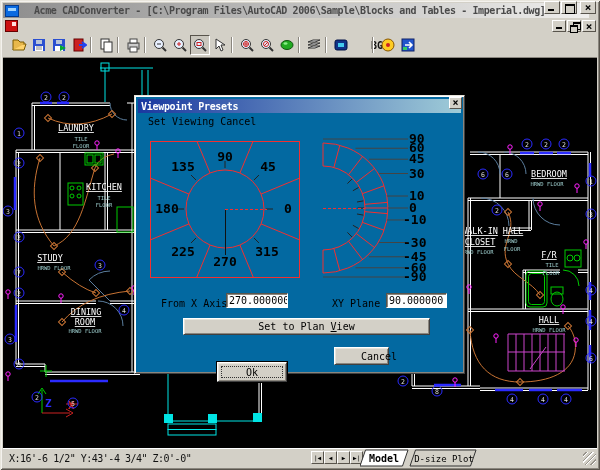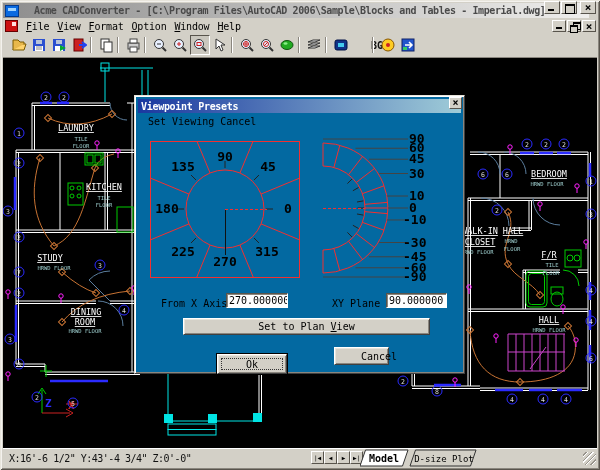--- a/index.html
+++ b/index.html
@@ -66,28 +66,20 @@
   <div class="wtitle">Acme CADConverter - [C:\Program Files\AutoCAD 2006\Sample\Blocks and Tables - Imperial.dwg]</div>
 </div>
 <div class="capbtns">
   <div class="cbtn glyph-min"></div>
   <div class="cbtn glyph-max"></div>
   <div class="cbtn glyph-x gap"></div>
 </div>
 
 <div class="menubar">
   <div class="menuicon"></div>
-  <div id="menu-items" style="display:flex;">
-      <div class="menuitem"><u>F</u>ile</div>
-      <div class="menuitem"><u>V</u>iew</div>
-      <div class="menuitem"><u>F</u>ormat</div>
-      <div class="menuitem"><u>O</u>ption</div>
-      <div class="menuitem"><u>W</u>indow</div>
-      <div class="menuitem"><u>H</u>elp</div>
-    </div>
 </div>
 <div class="menubtns">
   <div class="cbtn sm glyph-min"></div>
   <div class="cbtn sm glyph-restore"></div>
   <div class="cbtn sm glyph-x"></div>
 </div>
 
 <div class="toolbar" id="toolbar">
     <div class="tbtn" style="left: 6px;">
       <svg width="16" height="16" viewBox="0 0 16 16">
@@ -530,21 +522,21 @@
       <line x1="22.000000000000004" y1="141" x2="107" y2="141" stroke="#444"></line>
       <text x="102" y="145" font-size="13" font-weight="bold" fill="#000">-90</text>
     </svg>
   <div class="fieldlabel" style="left:26px;">From X Axis</div>
   <div class="dinput" style="left:91px; width:62px;">270.000000</div>
   <div class="fieldlabel" style="left:197px;">XY Plane</div>
   <div class="dinput" style="left:251px; width:61px;">90.000000</div>
   <button class="btn" style="left:48px; top:222px; width:247px; height:17px;" id="planbtn">
       <span>Set to Plan <u>V</u>iew</span>
     </button>
-  <button class="btn default" style="left:82px; top:258px; width:70px; height:20px;">
+  <button class="btn default" style="left:82px; top:266px; width:70px; height:20px;">
       <span class="focusrect"></span>
       <span>Ok</span>
     </button>
   <button class="btn" style="left:199px; top:251px; width:55px; height:18px;padding-left:35px;">
       <span>Cancel</span>
     </button>
 </div>
 
 <div class="statusbar">
   <div class="coords">X:16'-6 1/2" Y:43'-4 3/4" Z:0'-0"</div>

